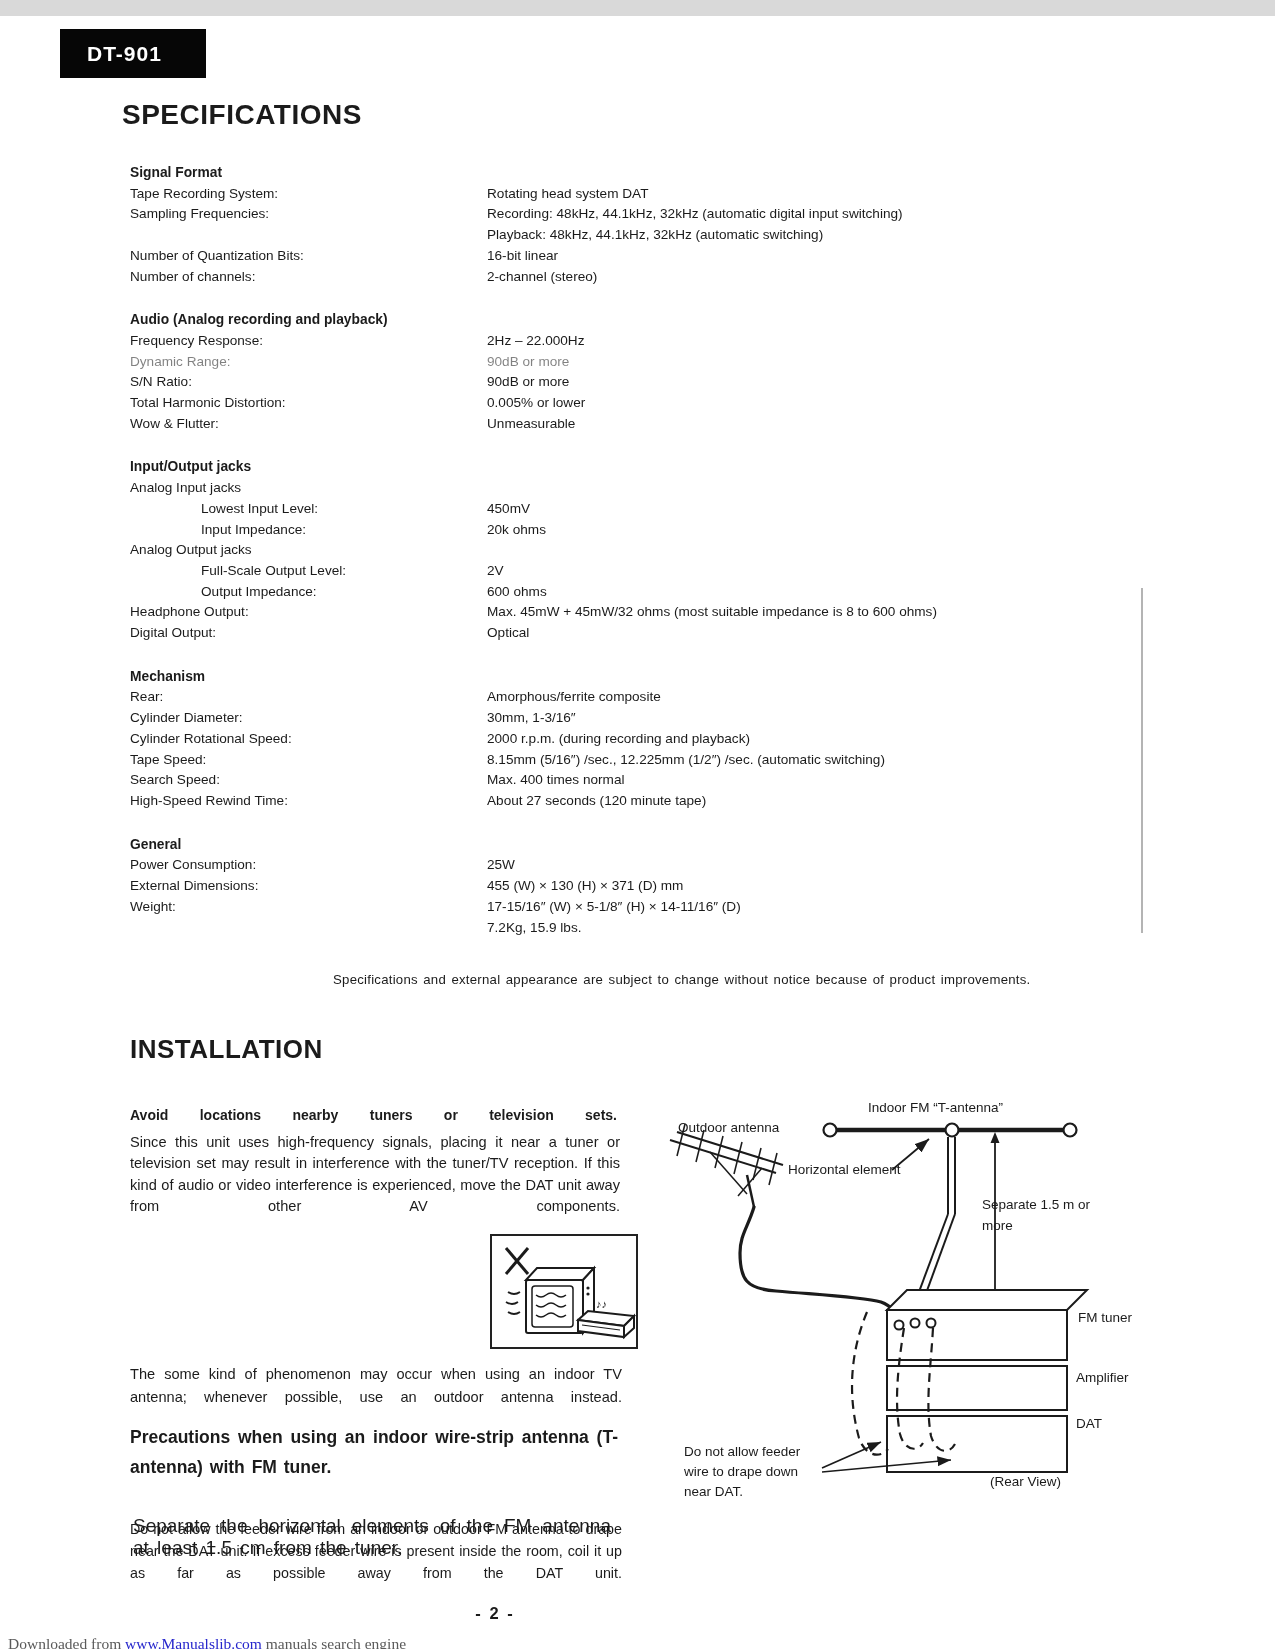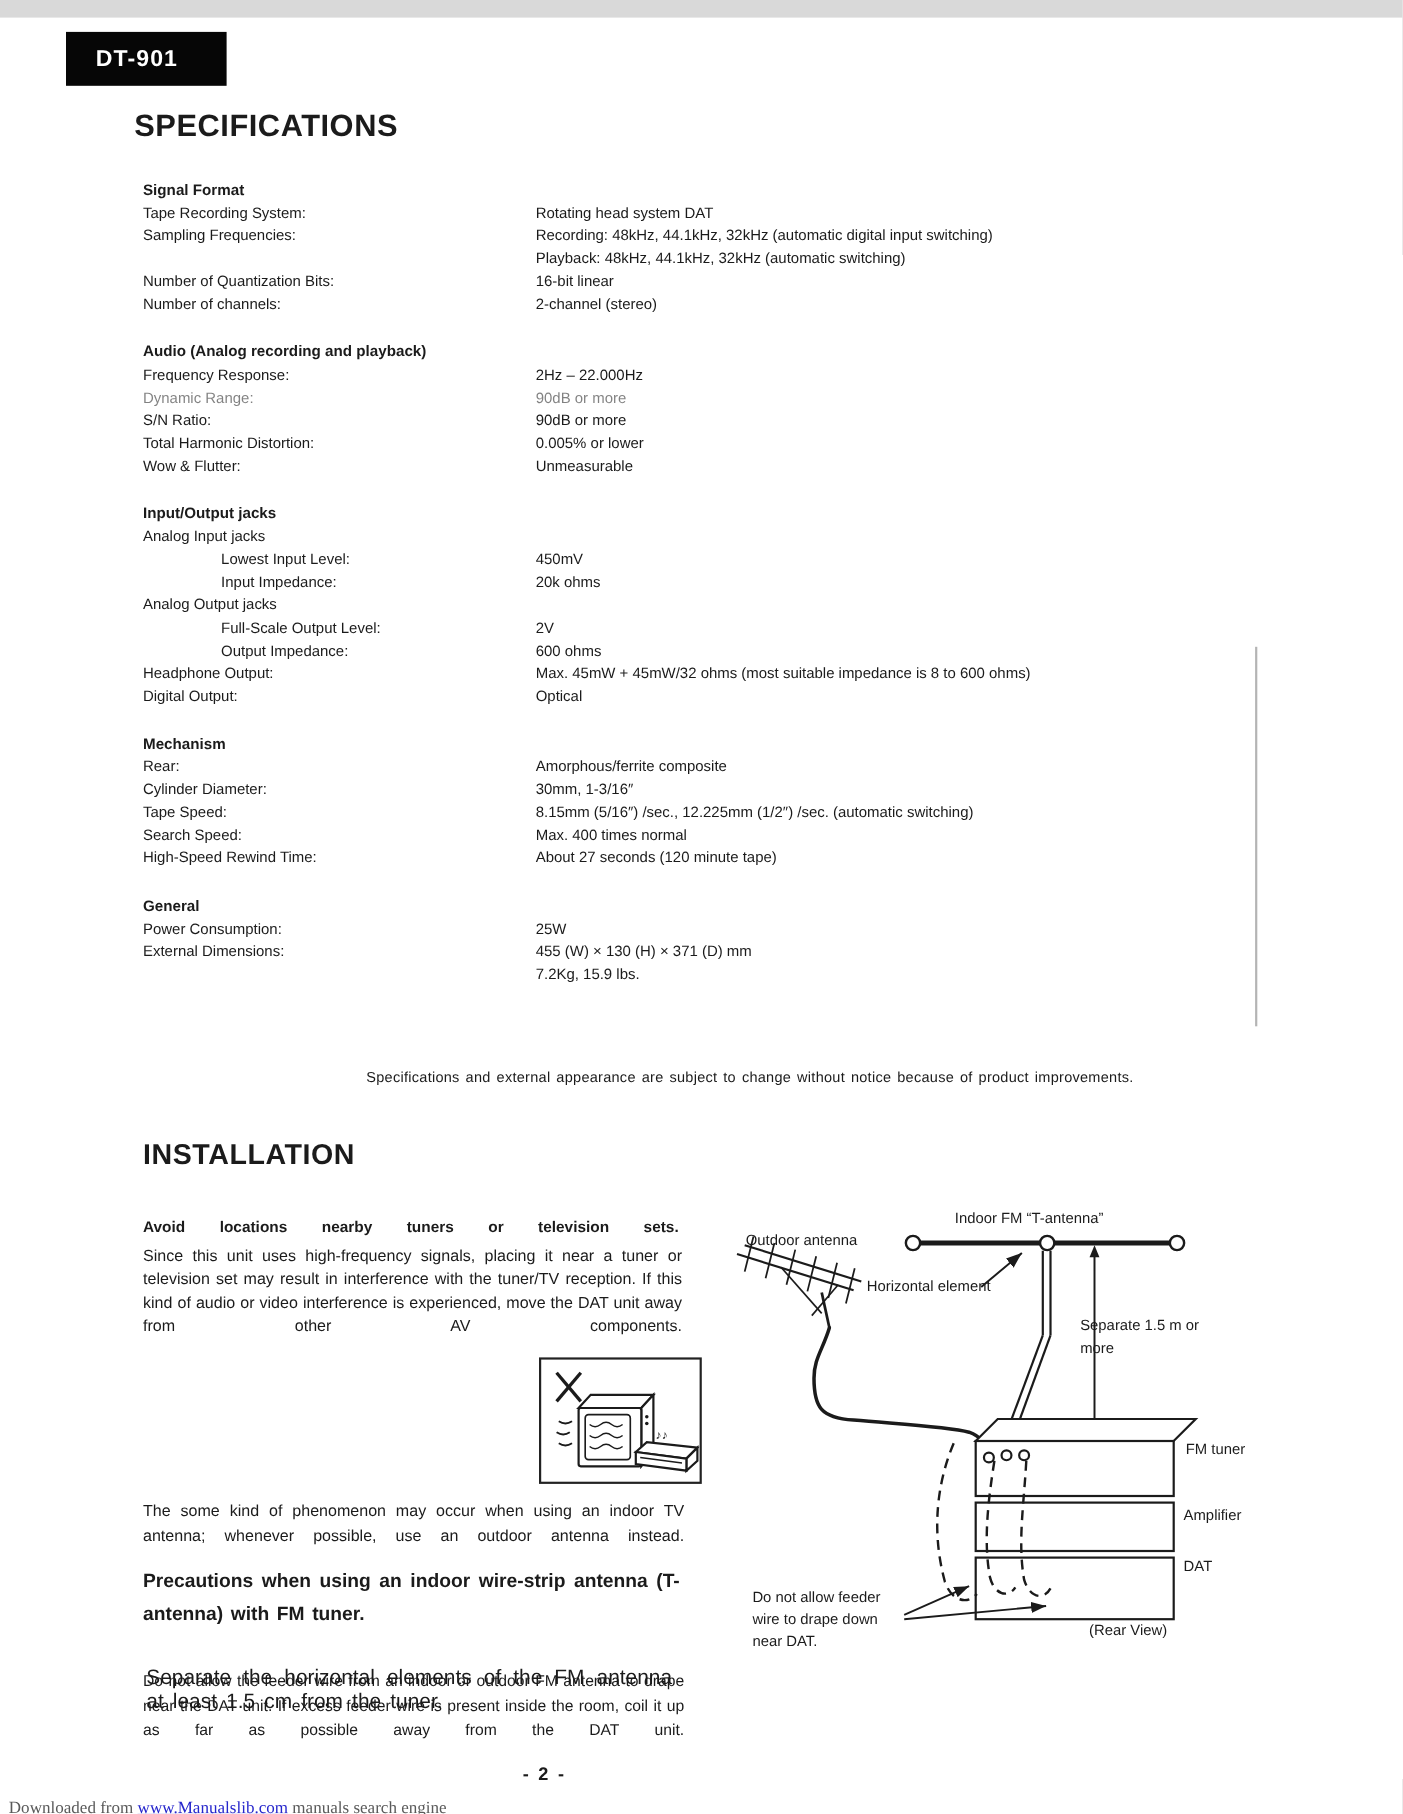--- a/index.html
+++ b/index.html
@@ -155,40 +155,48 @@
     <div class="shead">Mechanism</div>
     <div class="srow">
         <div class="slabel">Rear:</div>
         <div class="sval">Amorphous/ferrite composite</div>
       </div>
     <div class="srow">
         <div class="slabel">Cylinder Diameter:</div>
         <div class="sval">30mm, 1-3/16″</div>
       </div>
     <div class="srow">
+        <div class="slabel">Cylinder Rotational Speed:</div>
+        <div class="sval">2000 r.p.m. (during recording and playback)</div>
+      </div>
+    <div class="srow">
         <div class="slabel">Tape Speed:</div>
         <div class="sval">8.15mm (5/16″) /sec., 12.225mm (1/2″) /sec. (automatic switching)</div>
       </div>
     <div class="srow">
         <div class="slabel">Search Speed:</div>
         <div class="sval">Max. 400 times normal</div>
       </div>
     <div class="srow">
         <div class="slabel">High-Speed Rewind Time:</div>
         <div class="sval">About 27 seconds (120 minute tape)</div>
       </div>
 
     <div class="shead">General</div>
     <div class="srow">
         <div class="slabel">Power Consumption:</div>
         <div class="sval">25W</div>
       </div>
     <div class="srow">
         <div class="slabel">External Dimensions:</div>
         <div class="sval">455 (W) × 130 (H) × 371 (D) mm</div>
+      </div>
+    <div class="srow">
+        <div class="slabel">Weight:</div>
+        <div class="sval">17-15/16″ (W) × 5-1/8″ (H) × 14-11/16″ (D)</div>
       </div>
     <div class="srow">
         <div class="slabel"></div>
         <div class="sval">7.2Kg, 15.9 lbs.</div>
       </div>
   </div>
 
   <div class="note">Specifications and external appearance are subject to change without notice because of product improvements.</div>
 
   <div class="inst-title">INSTALLATION</div>

